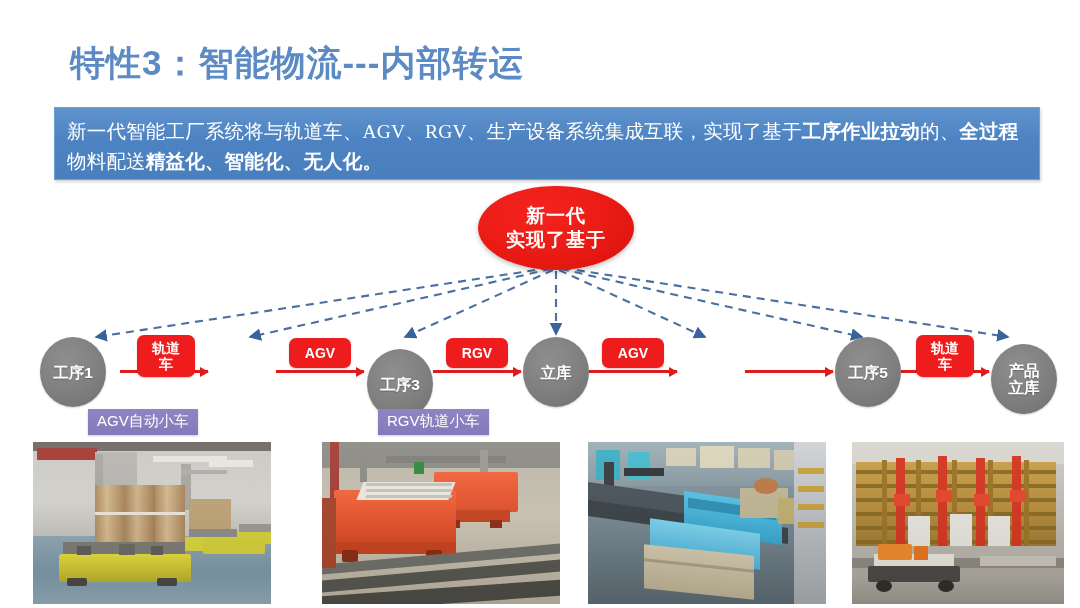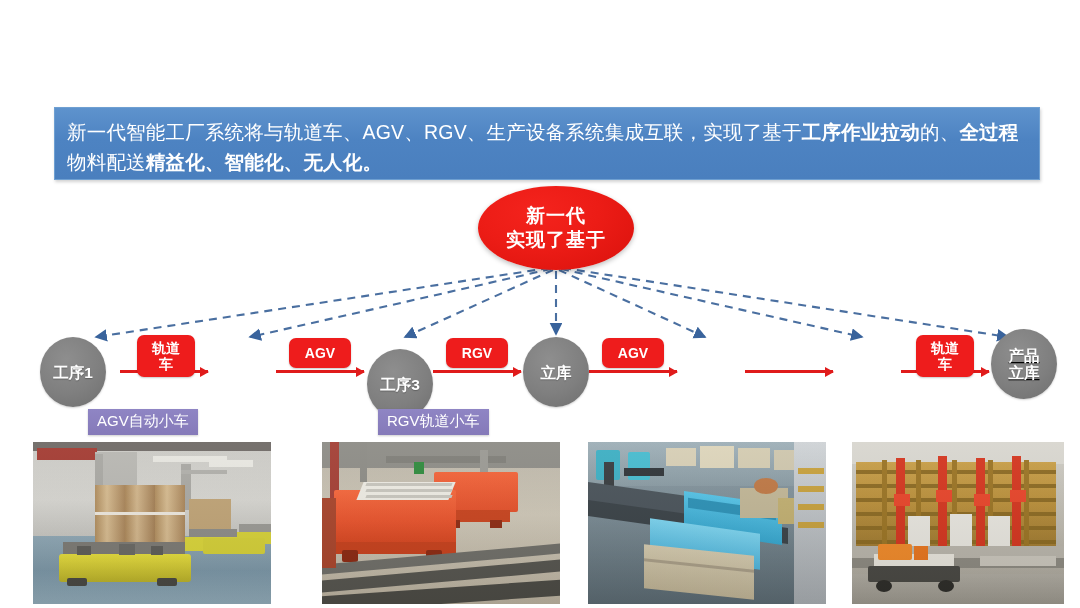--- a/index.html
+++ b/index.html
@@ -21,20 +21,21 @@
   }
 
   
   #banner{
     position:absolute;left:54px;top:107px;width:986px;height:73px;
     background:linear-gradient(180deg,#5e93cd 0%,#4d83c2 45%,#4a7fbe 100%);
     border:1px solid #6fa0d2;
     box-shadow:1px 2px 3px rgba(0,0,0,.18);
     box-sizing:border-box;
     padding:9px 10px 0 12px;
+    font-family:Liberation Serif, serif;
   }
   #banner-text{
     color:#ffffff;font-size:19.5px;line-height:30px;
     letter-spacing:.2px;
   }
   #banner-text b{font-weight:bold;}
 
   
   #hub{
     position:absolute;left:478px;top:186px;width:156px;height:84px;
@@ -95,20 +96,21 @@
   .photo .ph-in{position:absolute;left:0;top:0;width:100%;height:100%;}
 
   
   .r{position:absolute;}
 </style>
 </head>
 <body>
 
 <div id="slide">
 
+  <div id="title">特性3：智能物流---内部转运</div>
 
   <div id="banner">
     <div id="banner-text">
       <span>新一代智能工厂系统将与轨道车、AGV、RGV、生产设备系统集成互联，实现了基于</span><b>工序作</b><b>业拉动</b><span>的、</span><b>全过程</b><span>物料配送</span><b>精益化、智能化、无人化。</b>
     </div>
   </div>
 
   <svg id="fan" viewBox="0 0 1080 608">
     <defs>
       <marker id="ah" markerWidth="7" markerHeight="7" refX="5.2" refY="3" orient="auto">
@@ -135,21 +137,24 @@
 
   <div class="node" style="left:40px;top:337px;">
     <span>工序1</span>
   </div>
   <div class="node" style="left:367px;top:349px;">
     <span>工序3</span>
   </div>
   <div class="node" style="left:523px;top:337px;">
     <span>立库</span>
   </div>
-  <div class="node" style="left:991px;top:329px;text-decoration:underline;">
+  <div class="node" style="left:835px;top:337px;">
+    <span>工序5</span>
+  </div>
+  <div class="node" style="left:991px;top:344px;">
     <span>
       <span>产品</span><br>
       <span>立库</span>
     </span>
   </div>
 
   <div class="tag" style="left:137px;top:335px;width:58px;height:42px;">
     <span>
       <span>轨道</span><br>
       <span>车</span>

